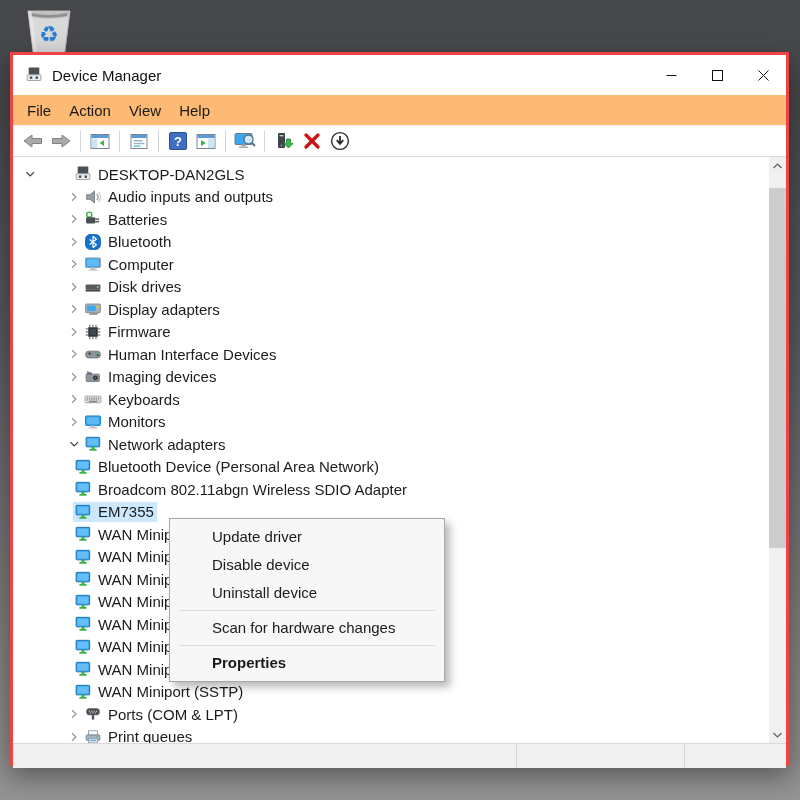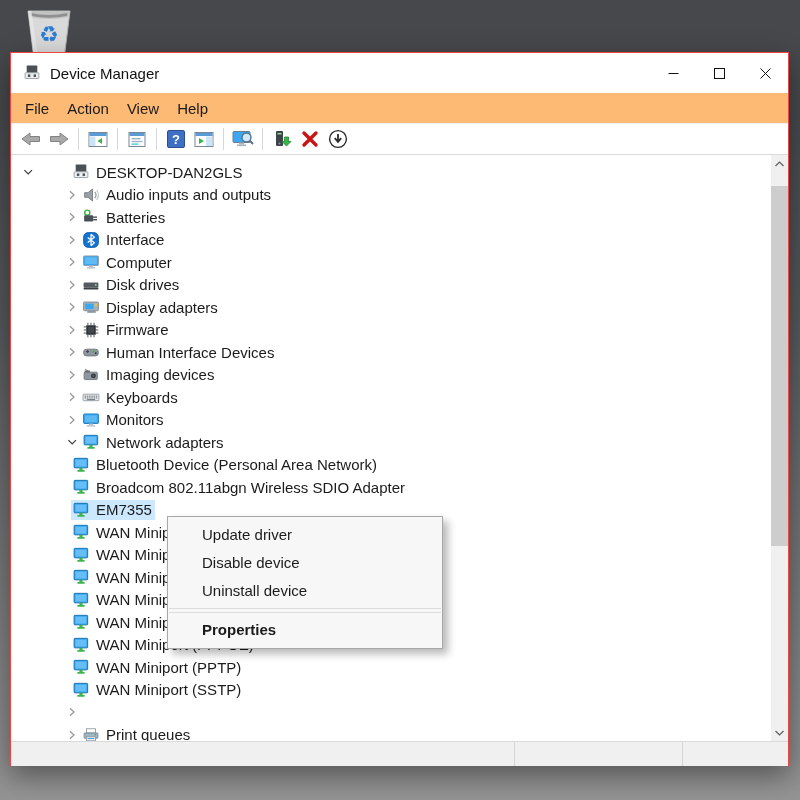--- a/index.html
+++ b/index.html
@@ -9,21 +9,21 @@
     background:linear-gradient(180deg,#47484b 0%,#47484b 14%,#56575a 40%,#6e6e70 62%,#8b8b8b 92%,#949494 100%);
     position:relative;
   }
 
   
   .recycle-bin { position:absolute; left:18px; top:4px; width:62px; height:56px; }
 
   
   .window {
     position:absolute; left:10px; top:52px; width:779px; height:714px;
-    background:#ffffff; border:1px solid #ef4444;
+    background:#ffffff; border:3px solid #ef4444;
     box-shadow:0 10px 26px rgba(0,0,0,.4);
   }
   .titlebar { position:absolute; left:0; top:0; width:100%; height:40px; background:#fff; display:flex; align-items:center; }
   .title-icon { margin-left:12px; width:18px; height:18px; flex:none; }
   .title-text { margin-left:9px; font-size:15px; color:#111; }
   .win-controls { margin-left:auto; display:flex; height:100%; }
   .win-btn { width:46px; height:40px; display:flex; align-items:center; justify-content:center; background:#fff; border:none; cursor:default; }
 
   .menubar { position:absolute; left:0; top:40px; width:100%; height:30px; background:#fdba74; display:flex; align-items:center; padding-left:5px; }
   .menu-item { font-size:15px; color:#1a1a1a; padding:4px 9px; }
@@ -55,21 +55,21 @@
 
   
   .statusbar { position:absolute; left:0; top:688px; width:100%; height:25px; background:#f0f0f0; border-top:1px solid #d9dadb; }
   .status-sep { position:absolute; top:0; width:1px; height:100%; background:#d5d5d5; }
 
   
   .context-menu {
     position:absolute; left:156px; top:463px; width:276px;
     background:#f7f7f7; border:1px solid #a8a8a8;
     box-shadow:5px 5px 8px rgba(0,0,0,.28);
-    padding:4px 0; z-index:50;
+    padding:4px 8px; z-index:50;
   }
   .cm-item { height:28px; line-height:28px; padding-left:34px; font-size:15px; color:#1b1b1b; }
   .cm-item.bold { font-weight:bold; }
   .cm-sep { height:1px; background:#dcdcdc; margin:3px 1px; }
 </style>
 </head>
 <body>
 
 <div class="recycle-bin">
   <svg width="62" height="56" viewBox="0 0 62 56">
@@ -277,21 +277,21 @@
               <path d="M5 3.2 L9 7 L5 10.8" stroke="#969696" stroke-width="1.2" fill="none"></path>
             </svg>
           </span>
           <span class="sel-wrap">
             <span class="ticon">
               <svg width="18" height="18" viewBox="0 0 17 17">
                 <rect x="1.5" y="1.5" width="14" height="14" rx="4.5" fill="#1273d2" stroke="#0d5aa6" stroke-width="0.8"></rect>
                 <path d="M8.5 3 V14 M8.5 3 L11.6 5.8 L5.4 10.9 M8.5 14 L11.6 11.2 L5.4 6.1" stroke="#fff" stroke-width="1.2" fill="none"></path>
               </svg>
             </span>
-            <span class="tlabel">Interface</span>
+            <span class="tlabel">Bluetooth</span>
           </span>
         </div>
         <div class="tree-row lvl1">
           <span class="chev">
             <svg width="14" height="14" viewBox="0 0 14 14">
               <path d="M5 3.2 L9 7 L5 10.8" stroke="#969696" stroke-width="1.2" fill="none"></path>
             </svg>
           </span>
           <span class="sel-wrap">
             <span class="ticon">
@@ -627,20 +627,38 @@
             </span>
             <span class="tlabel">WAN Miniport (SSTP)</span>
           </span>
         </div>
         <div class="tree-row lvl1">
           <span class="chev">
             <svg width="14" height="14" viewBox="0 0 14 14">
               <path d="M5 3.2 L9 7 L5 10.8" stroke="#969696" stroke-width="1.2" fill="none"></path>
             </svg>
           </span>
+          <span class="sel-wrap">
+            <span class="ticon">
+              <svg width="18" height="18" viewBox="0 0 17 17">
+                <rect x="2.6" y="3.6" width="11.8" height="5.6" rx="2" fill="#4e545a" stroke="#33383c" stroke-width="0.7"></rect>
+                <g fill="#c9ced2">
+                  <circle cx="5" cy="5.8" r="0.6"></circle>
+                  <circle cx="7.3" cy="5.8" r="0.6"></circle>
+                  <circle cx="9.6" cy="5.8" r="0.6"></circle>
+                  <circle cx="11.9" cy="5.8" r="0.6"></circle>
+                  <circle cx="6.2" cy="7.4" r="0.6"></circle>
+                  <circle cx="8.5" cy="7.4" r="0.6"></circle>
+                  <circle cx="10.8" cy="7.4" r="0.6"></circle>
+                </g>
+                <rect x="7.4" y="9.2" width="2.2" height="4.6" fill="#4e545a"></rect>
+              </svg>
+            </span>
+            <span class="tlabel">Ports (COM &amp; LPT)</span>
+          </span>
         </div>
         <div class="tree-row lvl1">
           <span class="chev">
             <svg width="14" height="14" viewBox="0 0 14 14">
               <path d="M5 3.2 L9 7 L5 10.8" stroke="#969696" stroke-width="1.2" fill="none"></path>
             </svg>
           </span>
           <span class="sel-wrap">
             <span class="ticon">
               <svg width="18" height="18" viewBox="0 0 17 17">
@@ -668,20 +686,21 @@
           </svg>
       </div>
     </div>
   </div>
 
   <div class="context-menu">
       <div class="cm-item">Update driver</div>
       <div class="cm-item">Disable device</div>
       <div class="cm-item">Uninstall device</div>
       <div class="cm-sep"></div>
+      <div class="cm-item">Scan for hardware changes</div>
       <div class="cm-sep"></div>
       <div class="cm-item bold">Properties</div>
     </div>
 
   <div class="statusbar">
     <div class="status-sep" style="left:503px"></div>
     <div class="status-sep" style="left:671px"></div>
   </div>
 
 </div>

